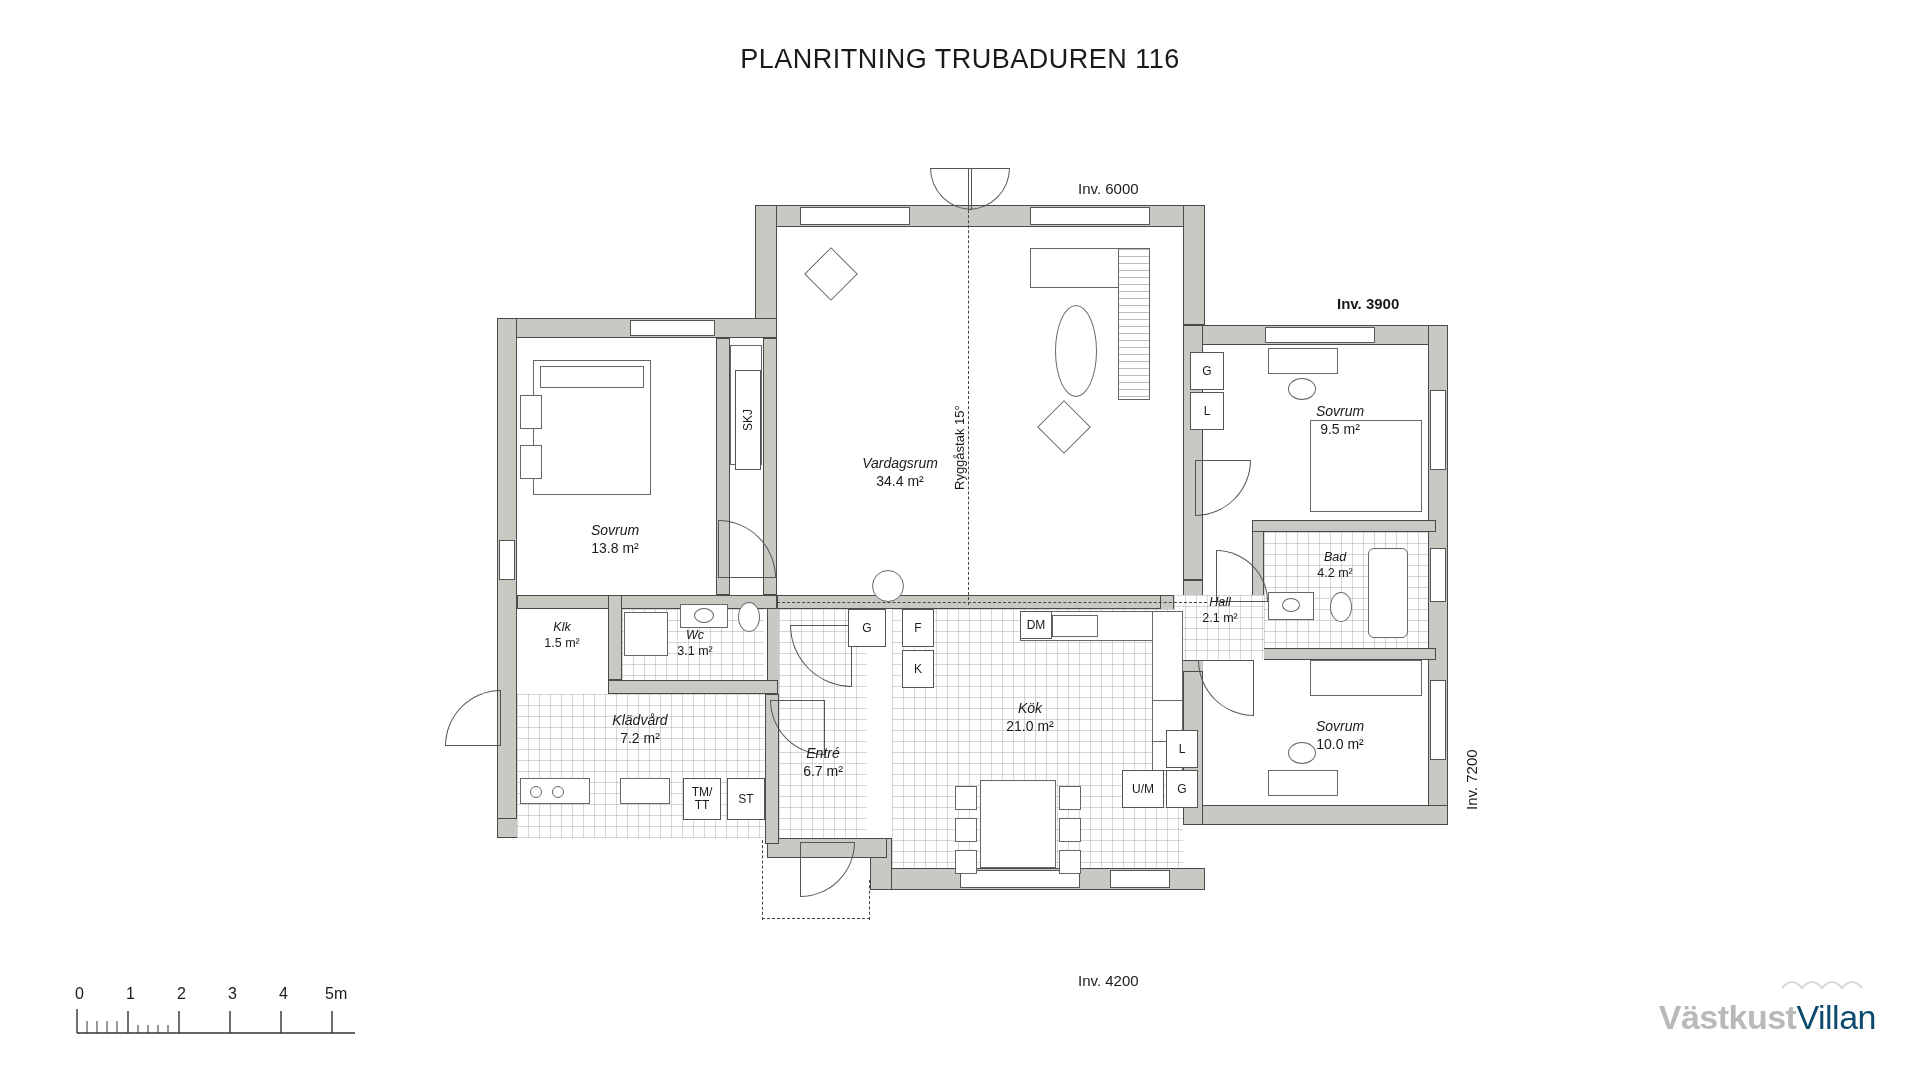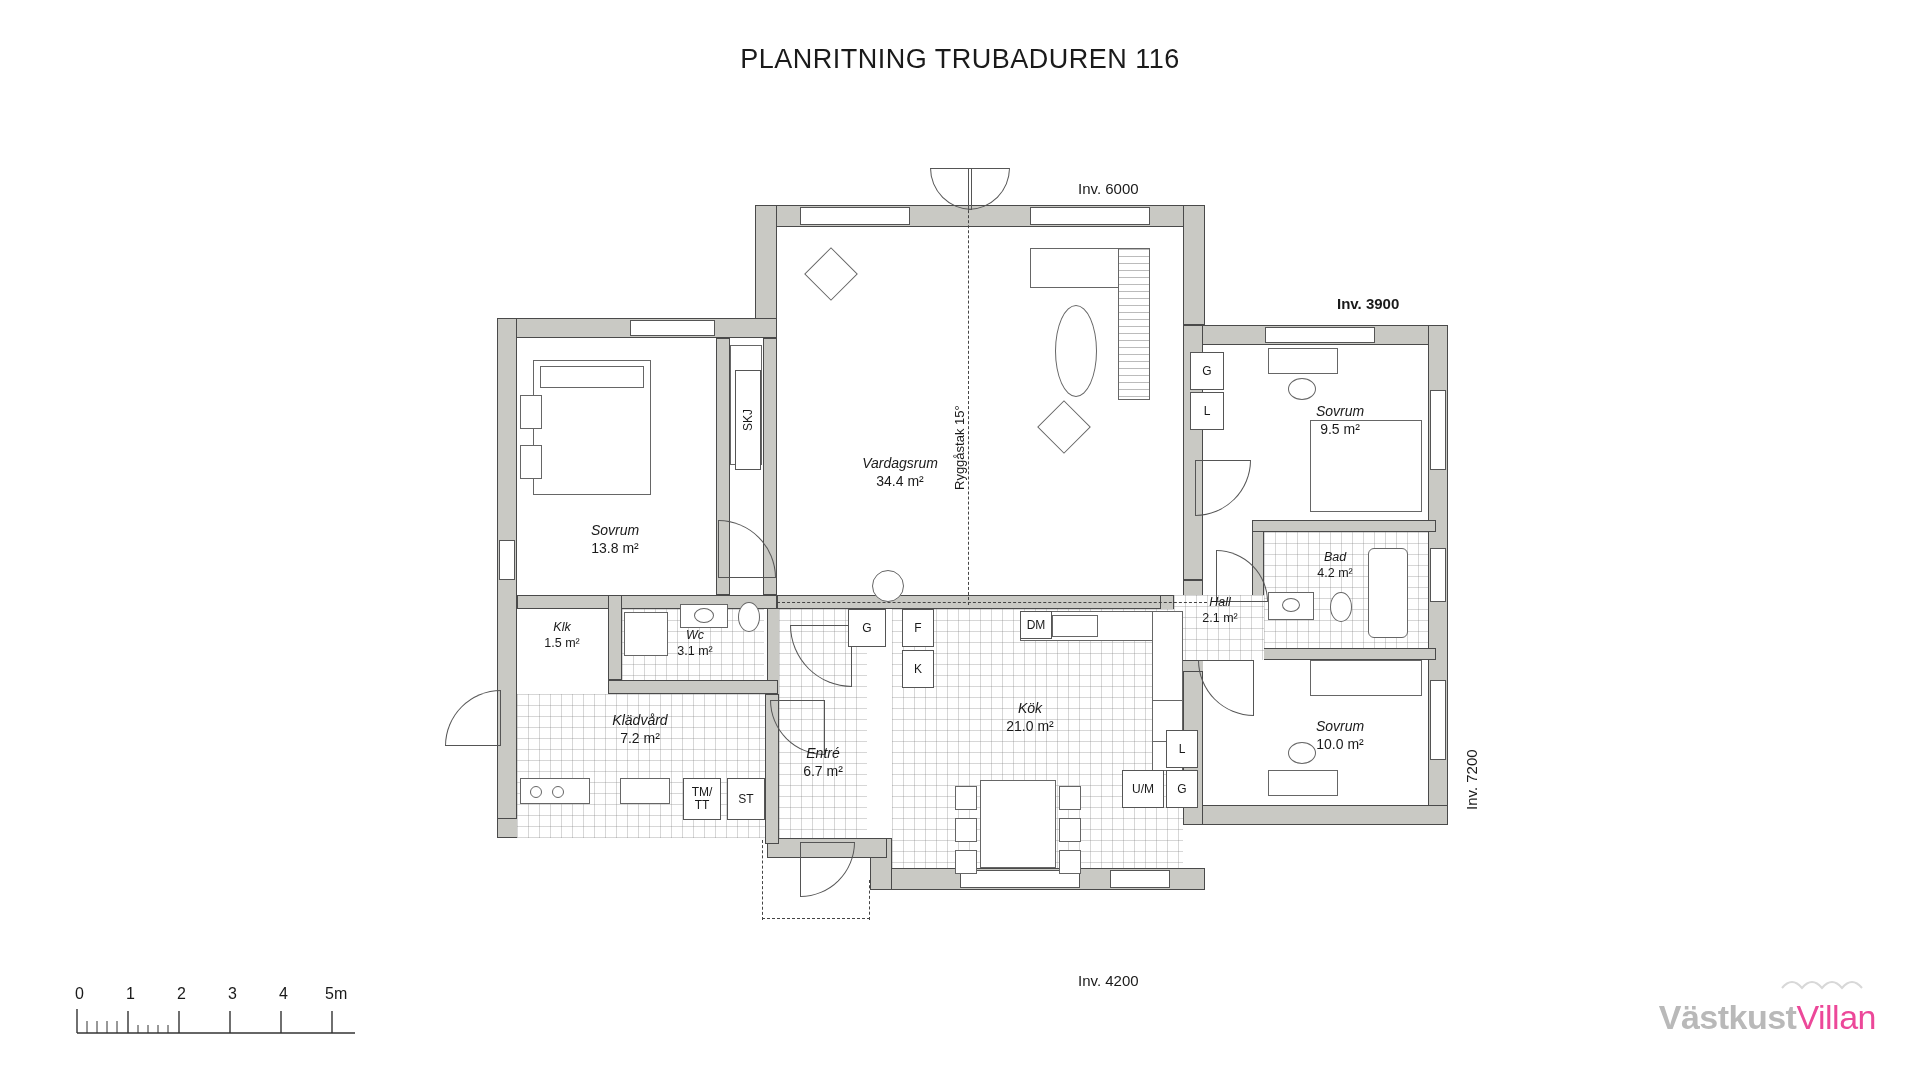--- a/index.html
+++ b/index.html
@@ -100,21 +100,21 @@
   #scale .ticks { position:absolute; left:0; top:22px; }
   #scale .num {
     position:absolute; top:0; font-size:16px; color:#1a1a1a;
   }
   
   #logo {
     position:absolute; right:44px; bottom:52px;
     font-size:34px; color:#cfcfcf; letter-spacing:-0.5px;
   }
   #logo b { color:#b9b9b9; font-weight:bold; }
-  #logo .light { color:#ec4899; font-weight:normal;}
+  #logo .light { color:#0c4a6e; font-weight:normal;}
   #logo svg { position:absolute; right:6px; top:-26px; }
   .furn { position:absolute; border:1px solid #666; box-sizing:border-box; background:#fff; }
   .furn-r { border-radius:50%; }
   .hatch {
     background-image:linear-gradient(to bottom, rgba(120,120,120,.5) 1px, transparent 1px);
     background-size:100% 7px;
   }
 </style>
 </head>
 <body>

